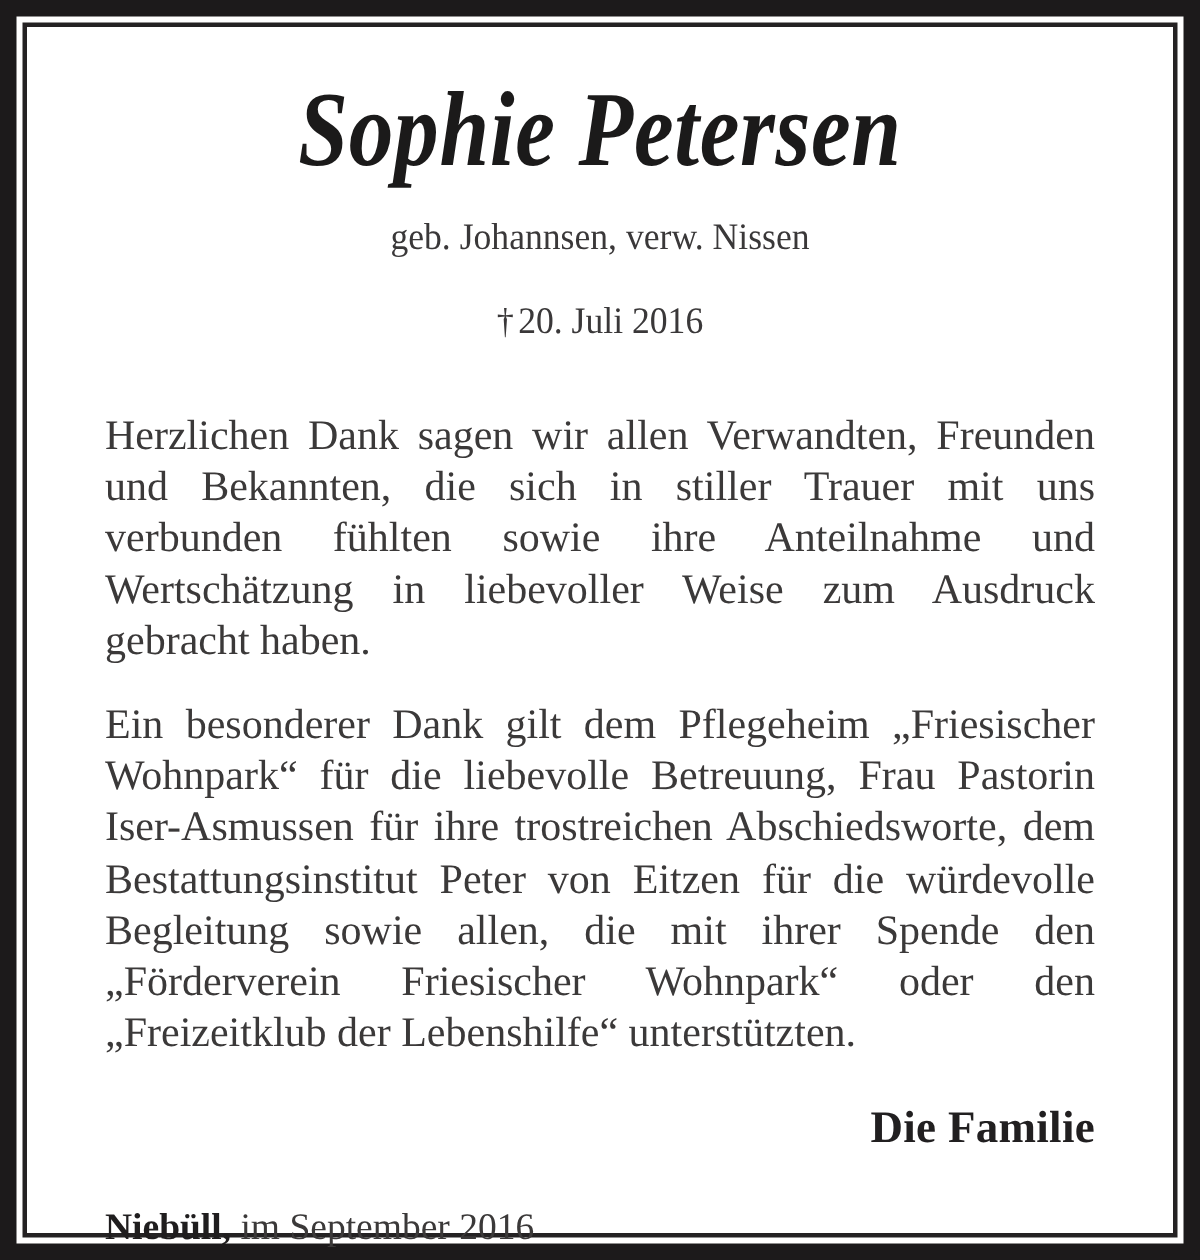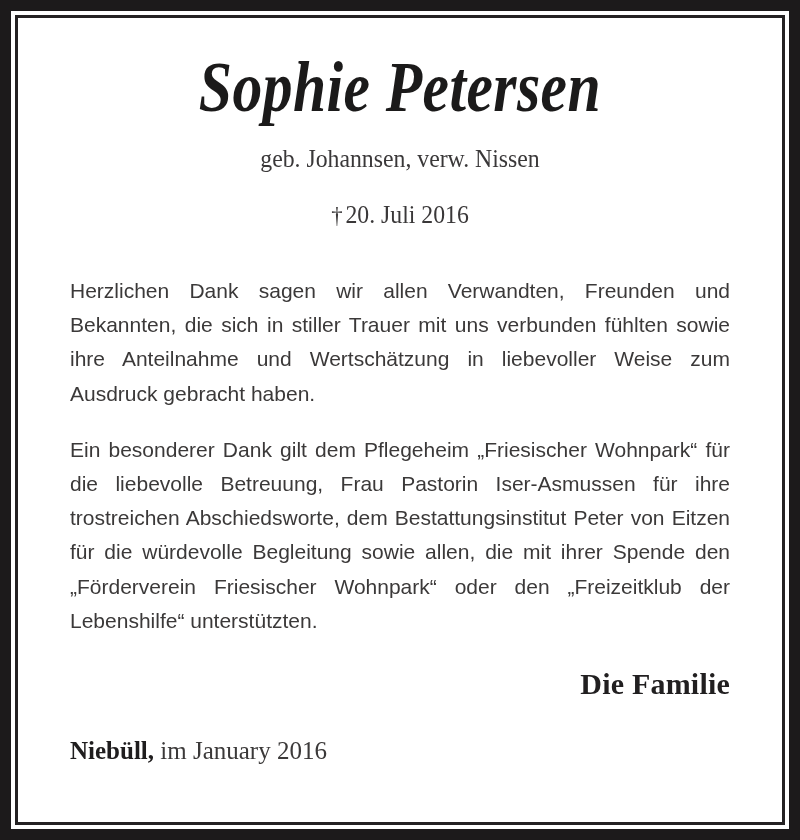--- a/index.html
+++ b/index.html
@@ -97,22 +97,22 @@
   .dagger {
     font-size: 24px;
     padding-right: 3px;
   }
 
   .body-block {
     margin-top: 44px;
   }
 
   .body-paragraph {
-    font-family: Liberation Sans, sans-serif;
-    font-size: 21px;
+    font-family: Liberation Serif, serif;
+    font-size: 28px;
     line-height: 34.2px;
     color: #3b3939;
     text-align: justify;
     text-justify: inter-word;
     margin: 0 0 22px 0;
     hyphens: none;
   }
 
   .body-paragraph:last-child {
     margin-bottom: 12px;
@@ -166,17 +166,17 @@
 
     <div class="body-block">
       <p class="body-paragraph">Herzlichen Dank sagen wir allen Verwandten, Freunden und Bekannten, die sich in stiller Trauer mit uns verbunden fühlten sowie ihre Anteilnahme und Wertschätzung in liebevoller Weise zum Ausdruck gebracht haben.</p>
       <p class="body-paragraph">Ein besonderer Dank gilt dem Pflegeheim „Friesischer Wohnpark“ für die liebevolle Betreuung, Frau Pastorin Iser-Asmussen für ihre trostreichen Abschiedsworte, dem Bestattungsinstitut Peter von Eitzen für die würdevolle Begleitung sowie allen, die mit ihrer Spende den „Förderverein Friesischer Wohnpark“ oder den „Freizeitklub der Lebenshilfe“ unterstützten.</p>
     </div>
 
     <div class="signature">Die Familie</div>
 
     <div class="place-line">
       <span class="place-name">Niebüll,</span>
-      <span class="place-date"> im January 2016</span>
+      <span class="place-date"> im September 2016</span>
     </div>
 
   </div>
 </div>
 
 </body></html>

